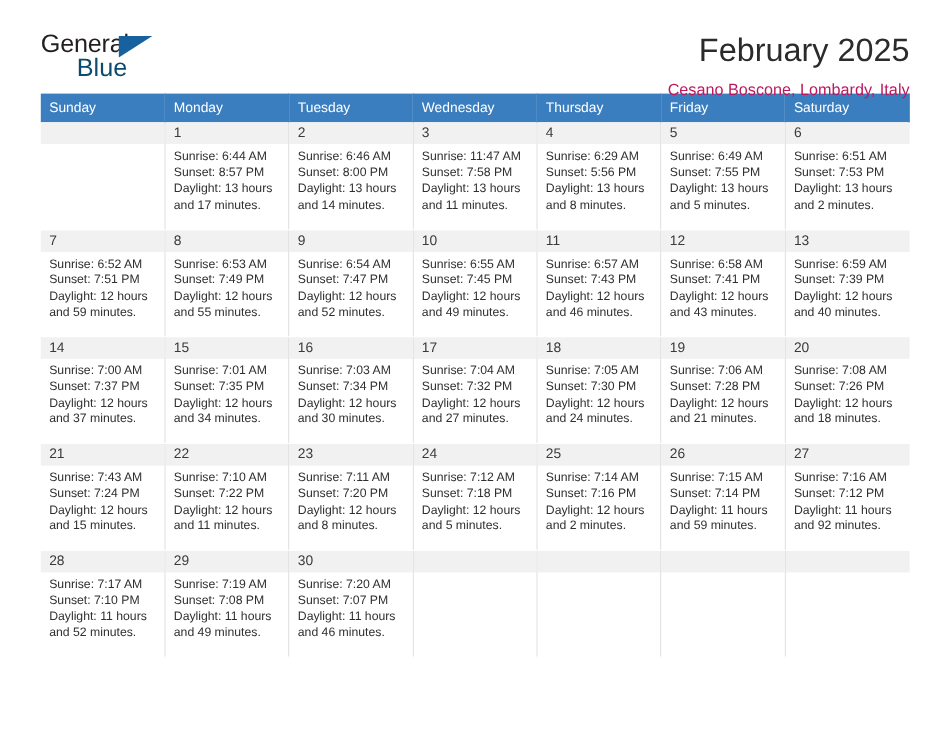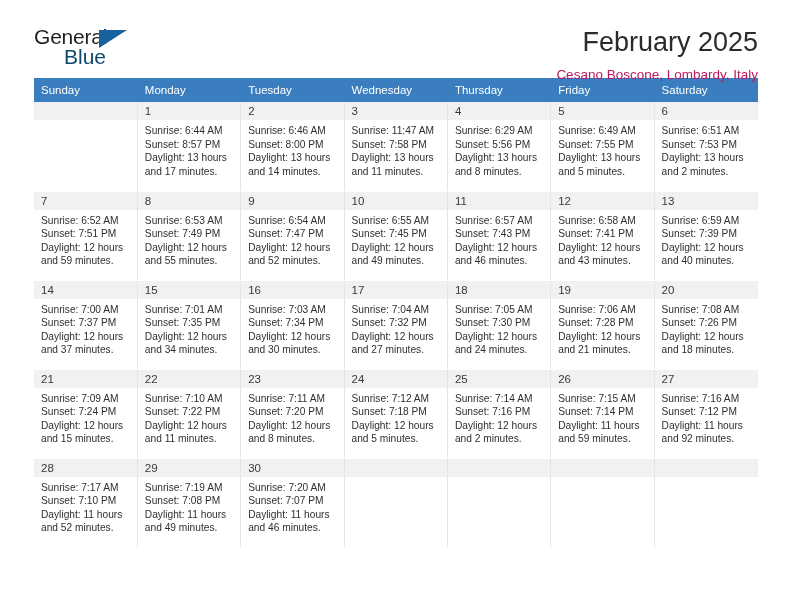--- a/index.html
+++ b/index.html
@@ -349,21 +349,21 @@
             <div>Daylight: 12 hours</div>
             <div>and 18 minutes.</div>
           </div>
         </td>
       </tr>
 
       <tr class="row-sep">
         <td>
           <span class="daynum">21</span>
           <div class="cell-body">
-            <div>Sunrise: 7:09 AM</div>
+            <div>Sunrise: 7:43 AM</div>
             <div>Sunset: 7:24 PM</div>
             <div>Daylight: 12 hours</div>
             <div>and 15 minutes.</div>
           </div>
         </td>
         <td>
           <span class="daynum">22</span>
           <div class="cell-body">
             <div>Sunrise: 7:10 AM</div>
             <div>Sunset: 7:22 PM</div>

